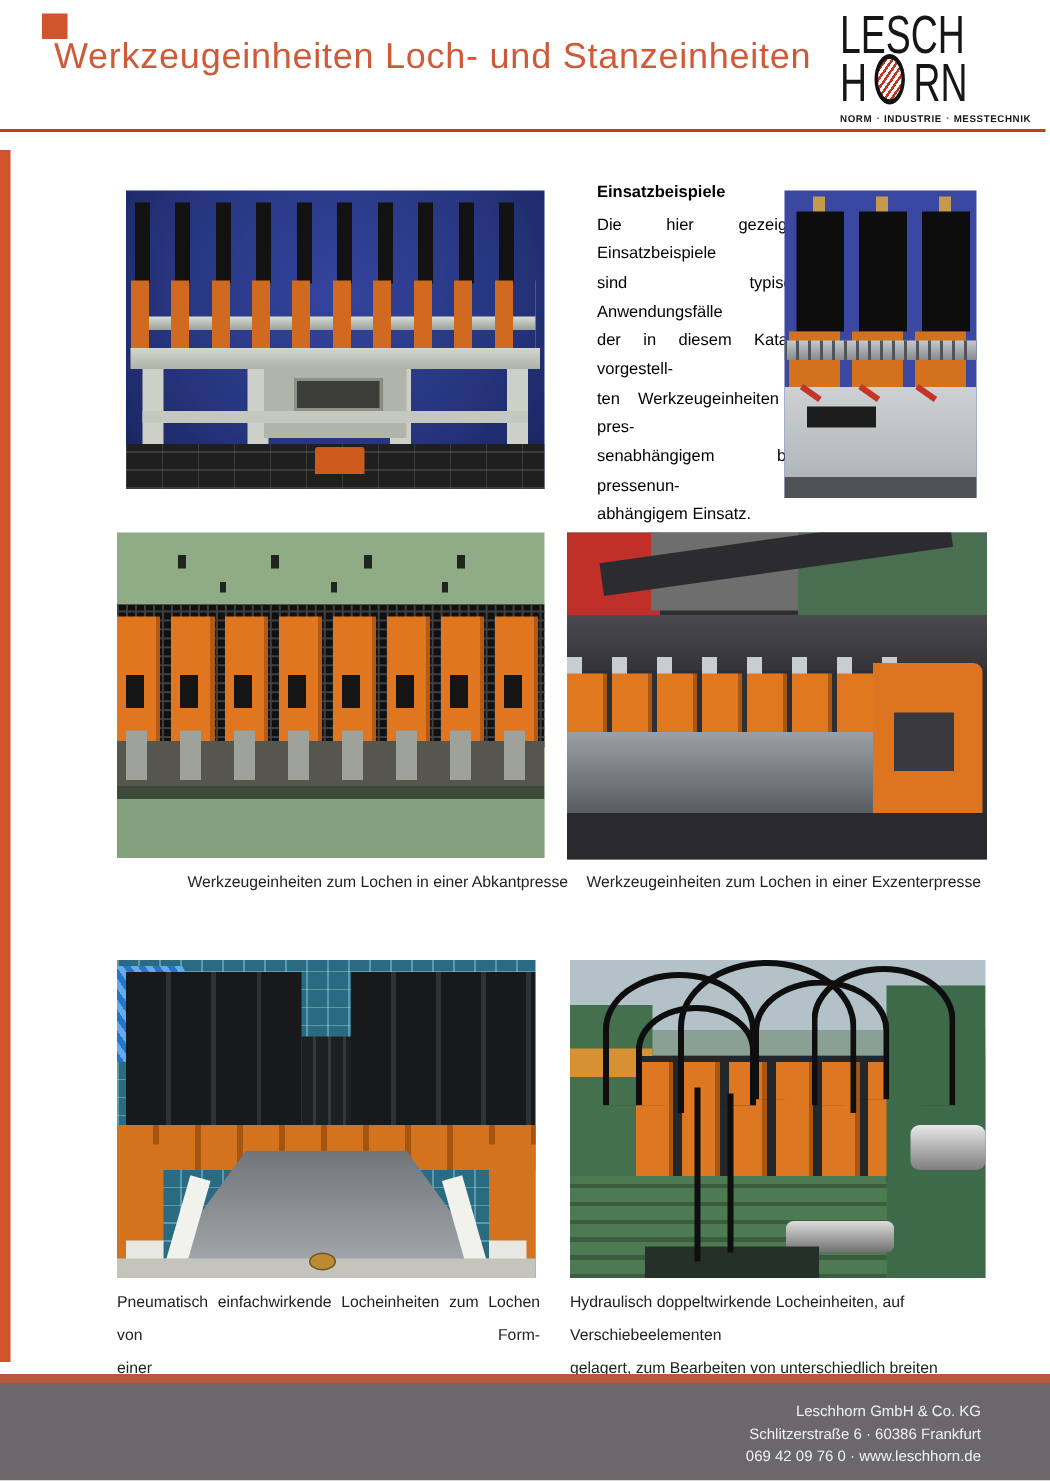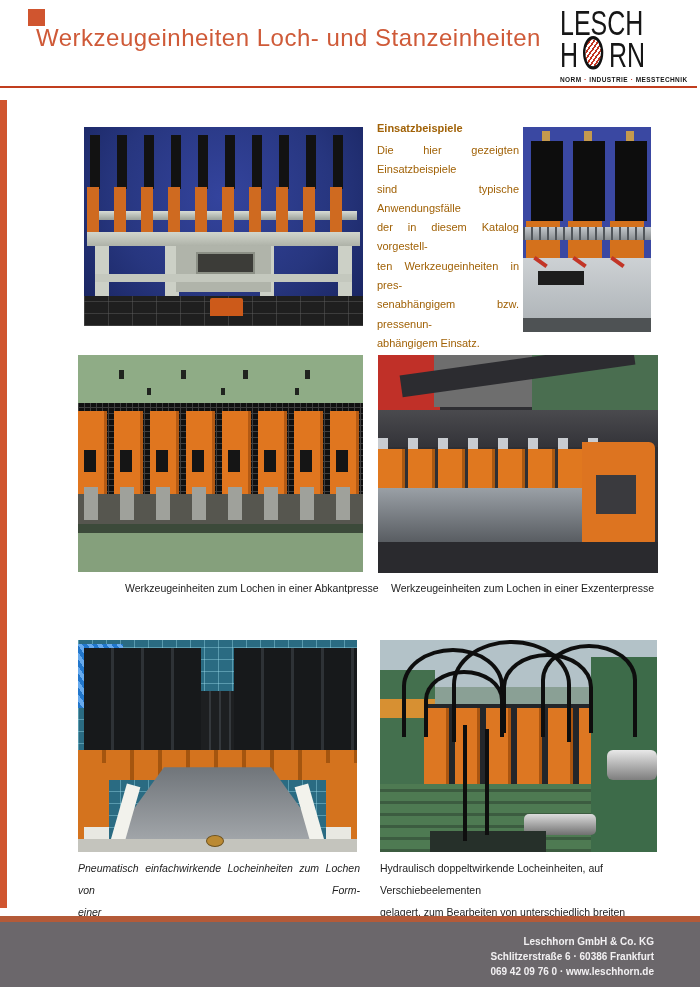--- a/index.html
+++ b/index.html
@@ -20,33 +20,33 @@
             font-size:32px;letter-spacing:0;white-space:nowrap;}
   .logo-row span{display:inline-block;transform:scaleX(.78);transform-origin:left;}
   .logo-o{display:inline-block;width:20px;height:24px;border:3px solid #111;border-radius:50%;
           background:repeating-linear-gradient(135deg,#c23420 0 1.8px,#fff 1.8px 4px);
           vertical-align:-2px;margin:0 0;}
   .logo-tagline{left:0;top:70px;width:122px;font-size:6.5px;font-weight:bold;letter-spacing:.4px;
                 white-space:nowrap;position:absolute;}
   .tag-word+.tag-word::before{content:"▪";color:#c23420;font-size:4px;vertical-align:1px;margin:0 3px;}
 
   
-  .intro{left:377px;top:122px;width:142px;color:#a16207;}
+  .intro{left:398px;top:122px;width:142px;color:#000000;}
   .intro-h{font-size:11px;font-weight:bold;margin-bottom:7px;}
   .iline{font-size:11px;line-height:19.3px;text-align:justify;text-align-last:justify;}
   .iline:last-child{text-align-last:left;}
 
   
   .caption{font-size:10.5px;line-height:22px;color:#222;}
-  .cap-just div{text-align:justify;text-align-last:justify;font-style:italic;}
+  .cap-just div{text-align:justify;text-align-last:justify;}
   .cap-just div:last-child{text-align-last:left;}
 
   
   .footer-bar{left:0;top:916px;width:700px;height:6px;background:#b45a38;}
-  .footer{left:0;top:922px;width:700px;height:65px;background:#6b676b;font-weight:bold;}
+  .footer{left:0;top:922px;width:700px;height:65px;background:#6b676b;}
   .footer-address{position:absolute;right:46px;top:12px;text-align:right;color:#f2f0f2;
                   font-size:10px;line-height:15px;}
 
   
   .photo{margin:0;padding:0;overflow:hidden;}
   .photo div{position:absolute;}
 
   
   .p1{left:84px;top:127px;width:279px;height:199px;
       background:radial-gradient(ellipse at 50% 35%,#34449e 0%,#27367f 55%,#16215a 100%);}

